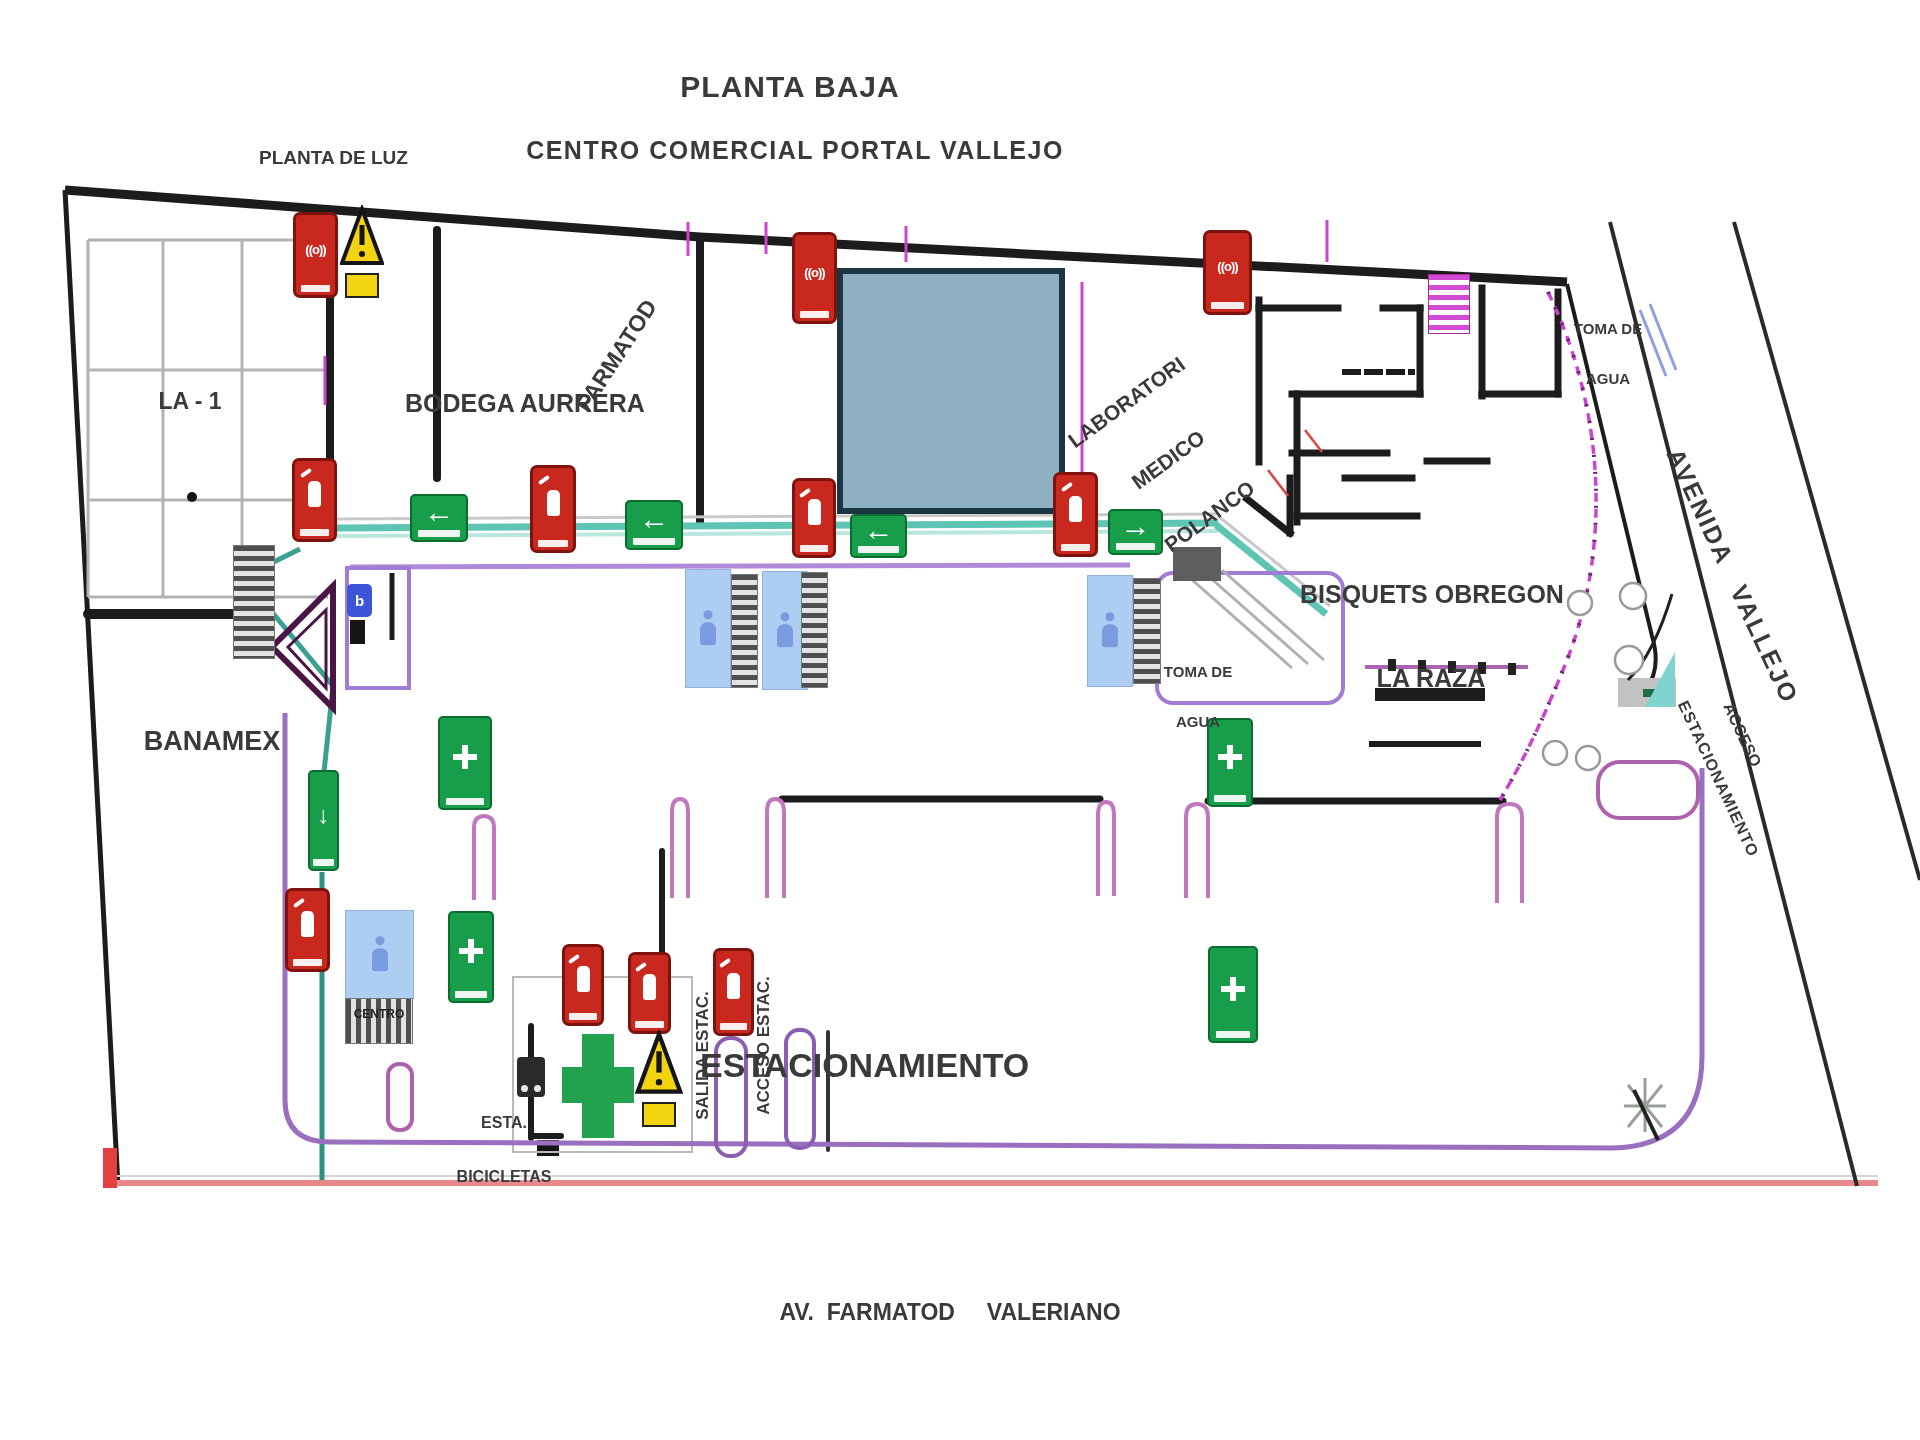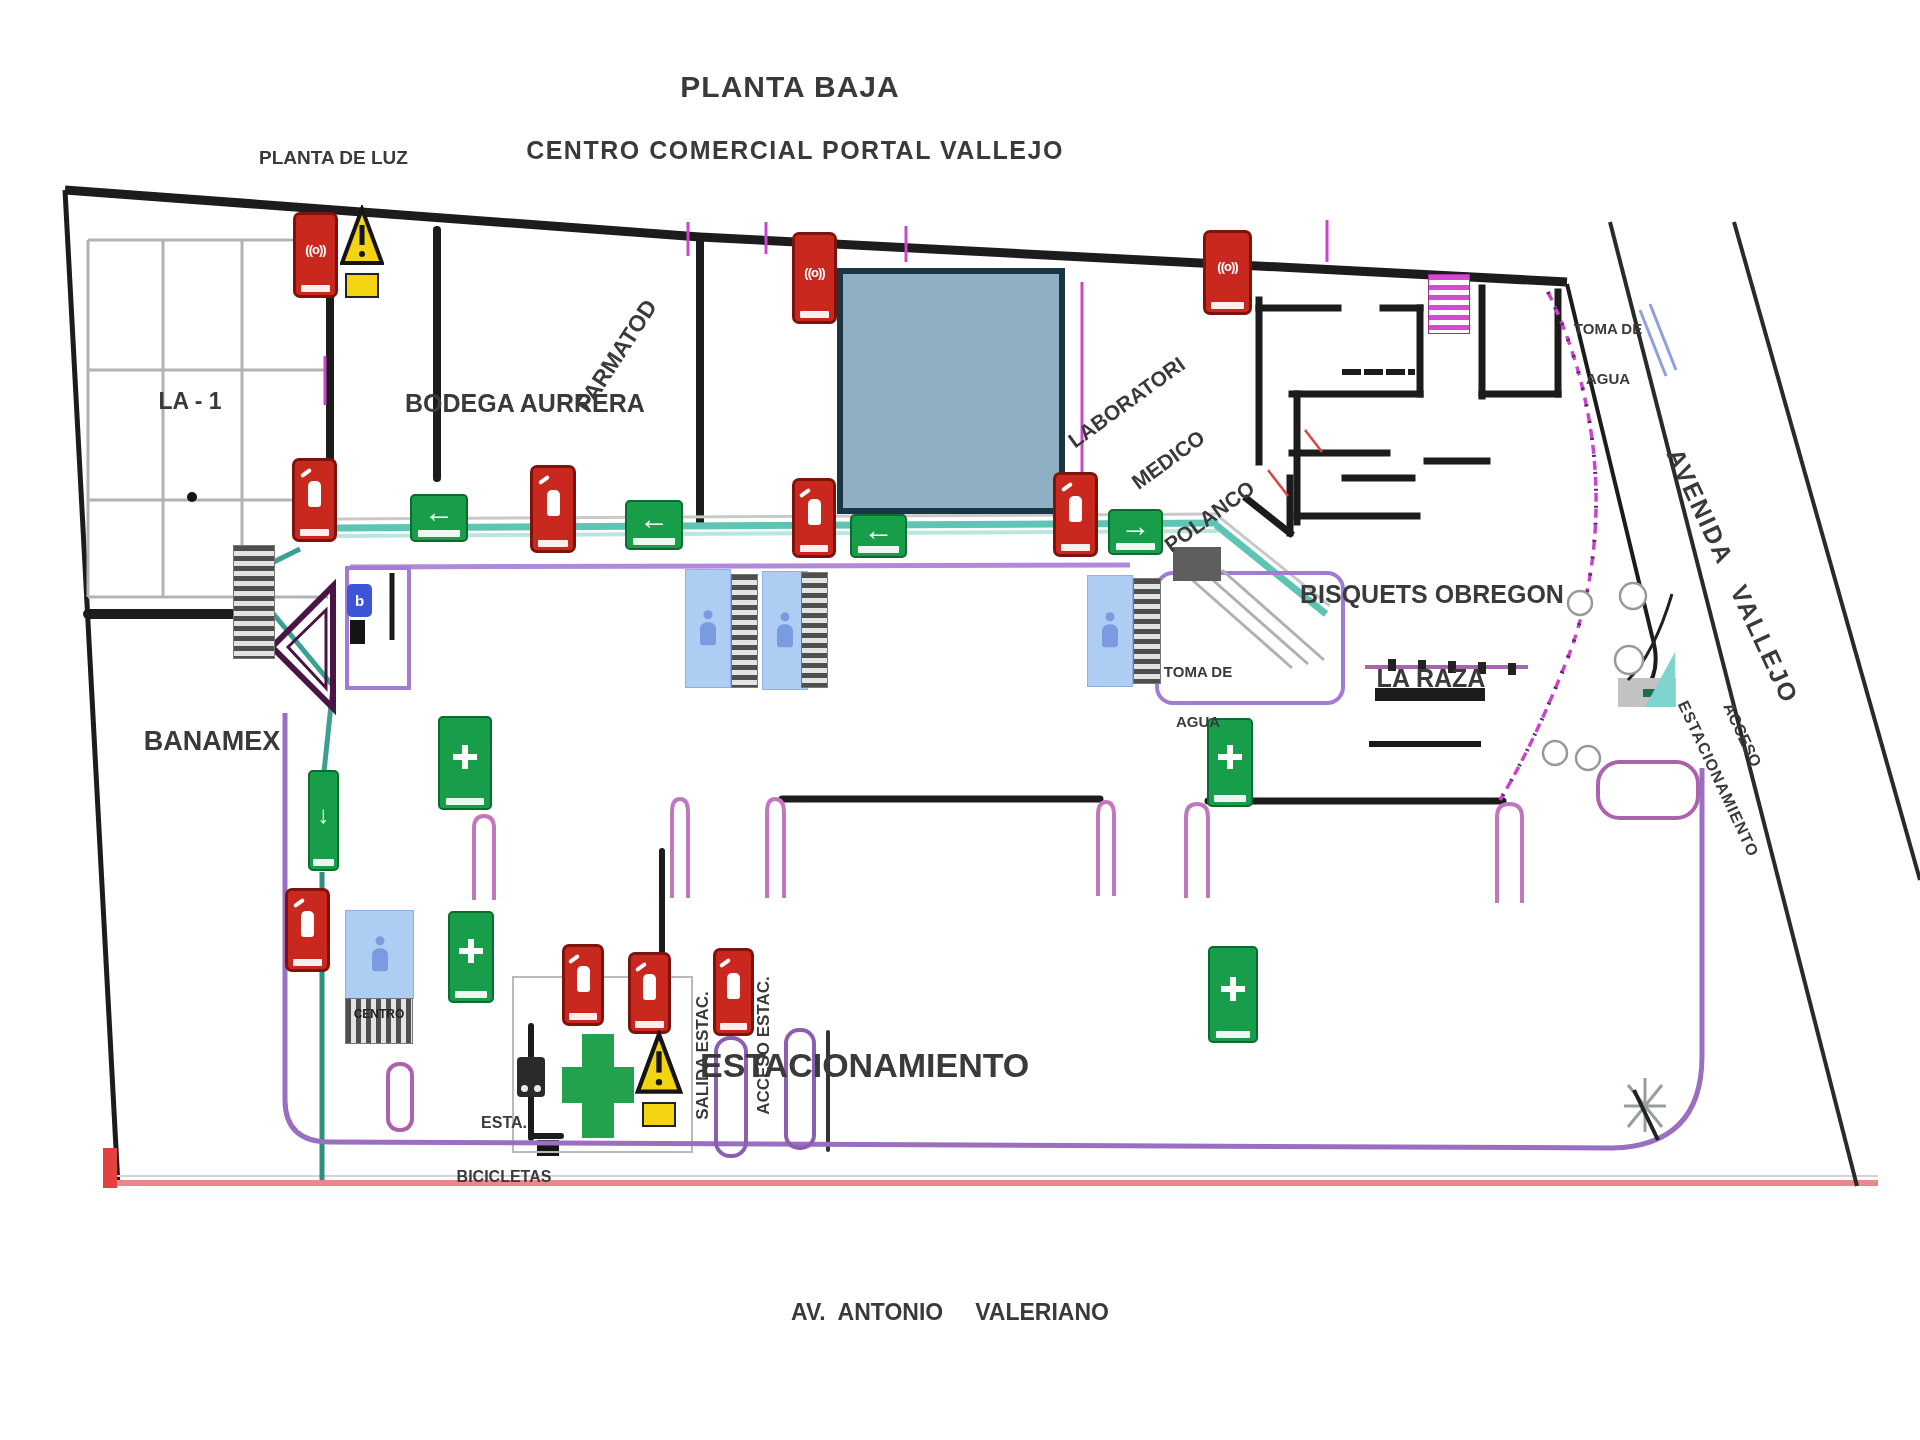--- a/index.html
+++ b/index.html
@@ -382,14 +382,14 @@
     <span>BICICLETAS</span>
   </div>
 
   <div class="lbl rot" style="left:578px;top:1046px;width:250px;font-size:17px;transform:rotate(-90deg)">SALIDA ESTAC.</div>
   <div class="lbl rot" style="left:639px;top:1036px;width:250px;font-size:17px;transform:rotate(-90deg)">ACCESO ESTAC.</div>
 
   <div class="lbl rot" style="left:1503px;top:562px;width:460px;font-size:25px;letter-spacing:2px;transform:rotate(65deg)">AVENIDA   VALLEJO</div>
   <div class="lbl rot" style="left:1672px;top:726px;width:140px;font-size:16px;transform:rotate(65deg)">ACCESO</div>
   <div class="lbl rot" style="left:1538px;top:770px;width:360px;font-size:16px;letter-spacing:1px;transform:rotate(65deg)">ESTACIONAMIENTO</div>
 
-  <div class="lbl" style="left:735px;top:1300px;width:430px;font-size:23px">AV.  ANTONIO     VALERIANO</div>
+  <div class="lbl" style="left:735px;top:1300px;width:430px;font-size:23px">AV.  FARMATOD     VALERIANO</div>
 </div>
 
 </body></html>

